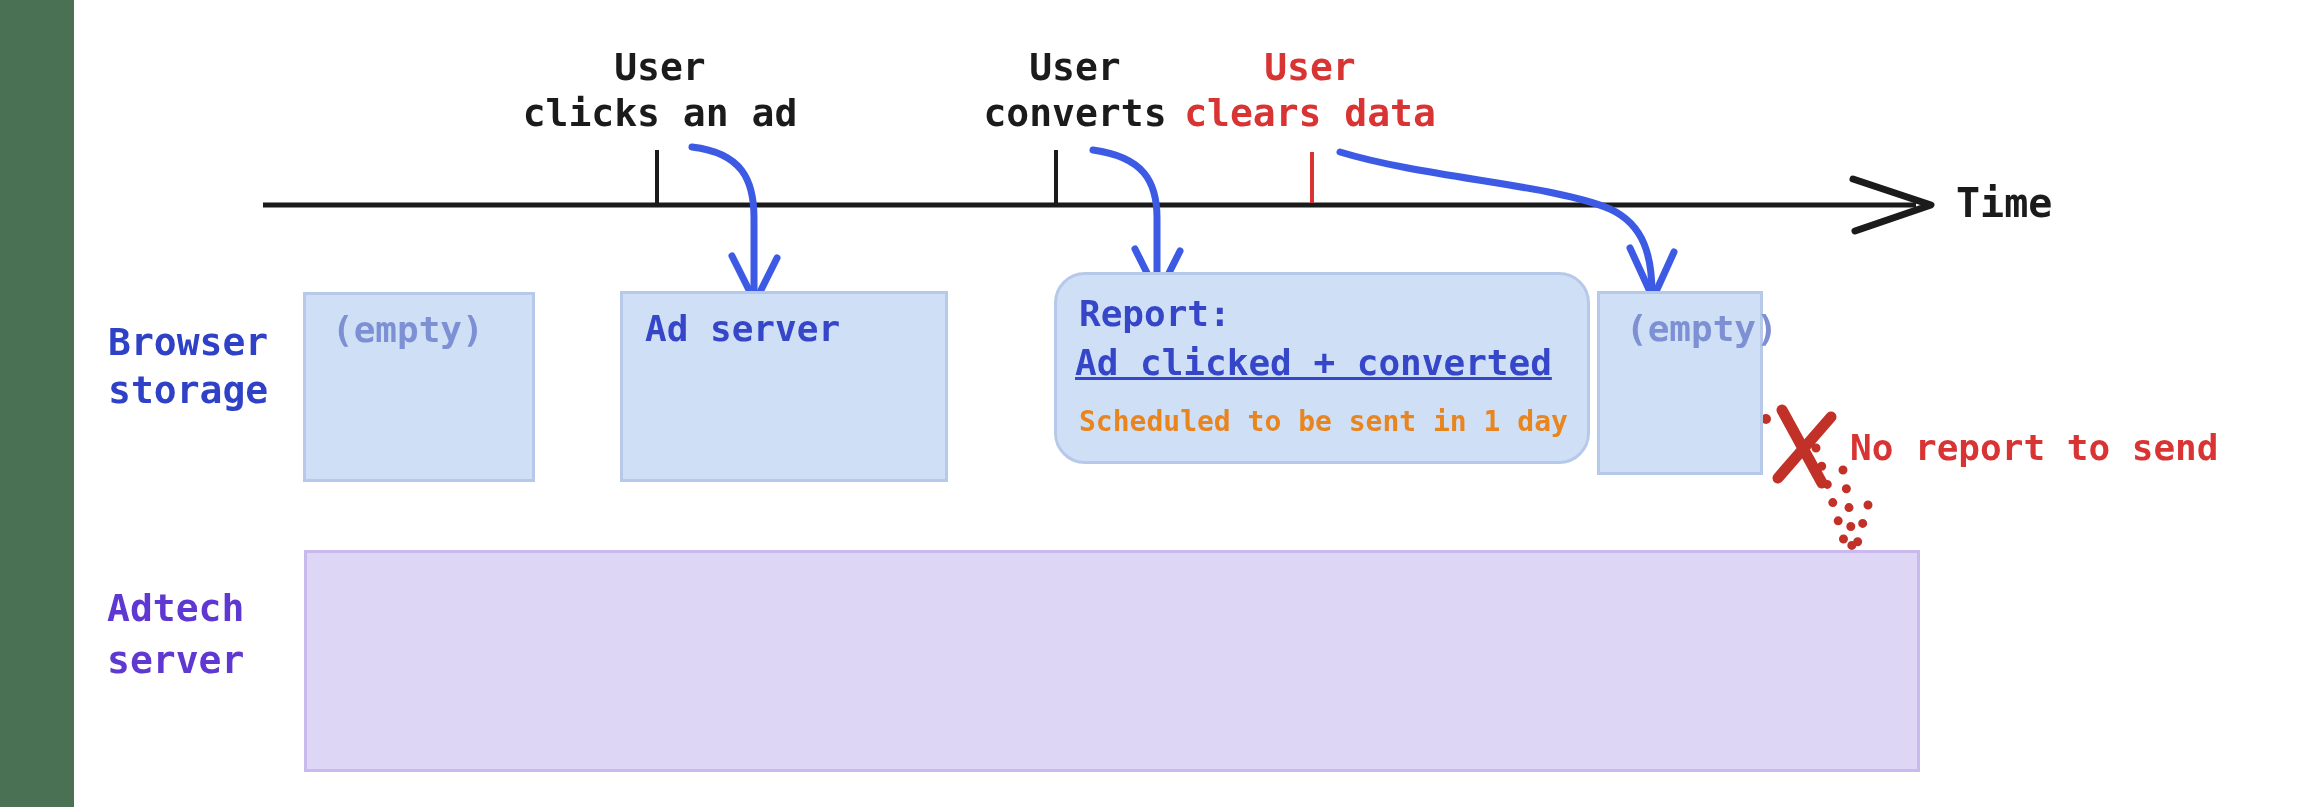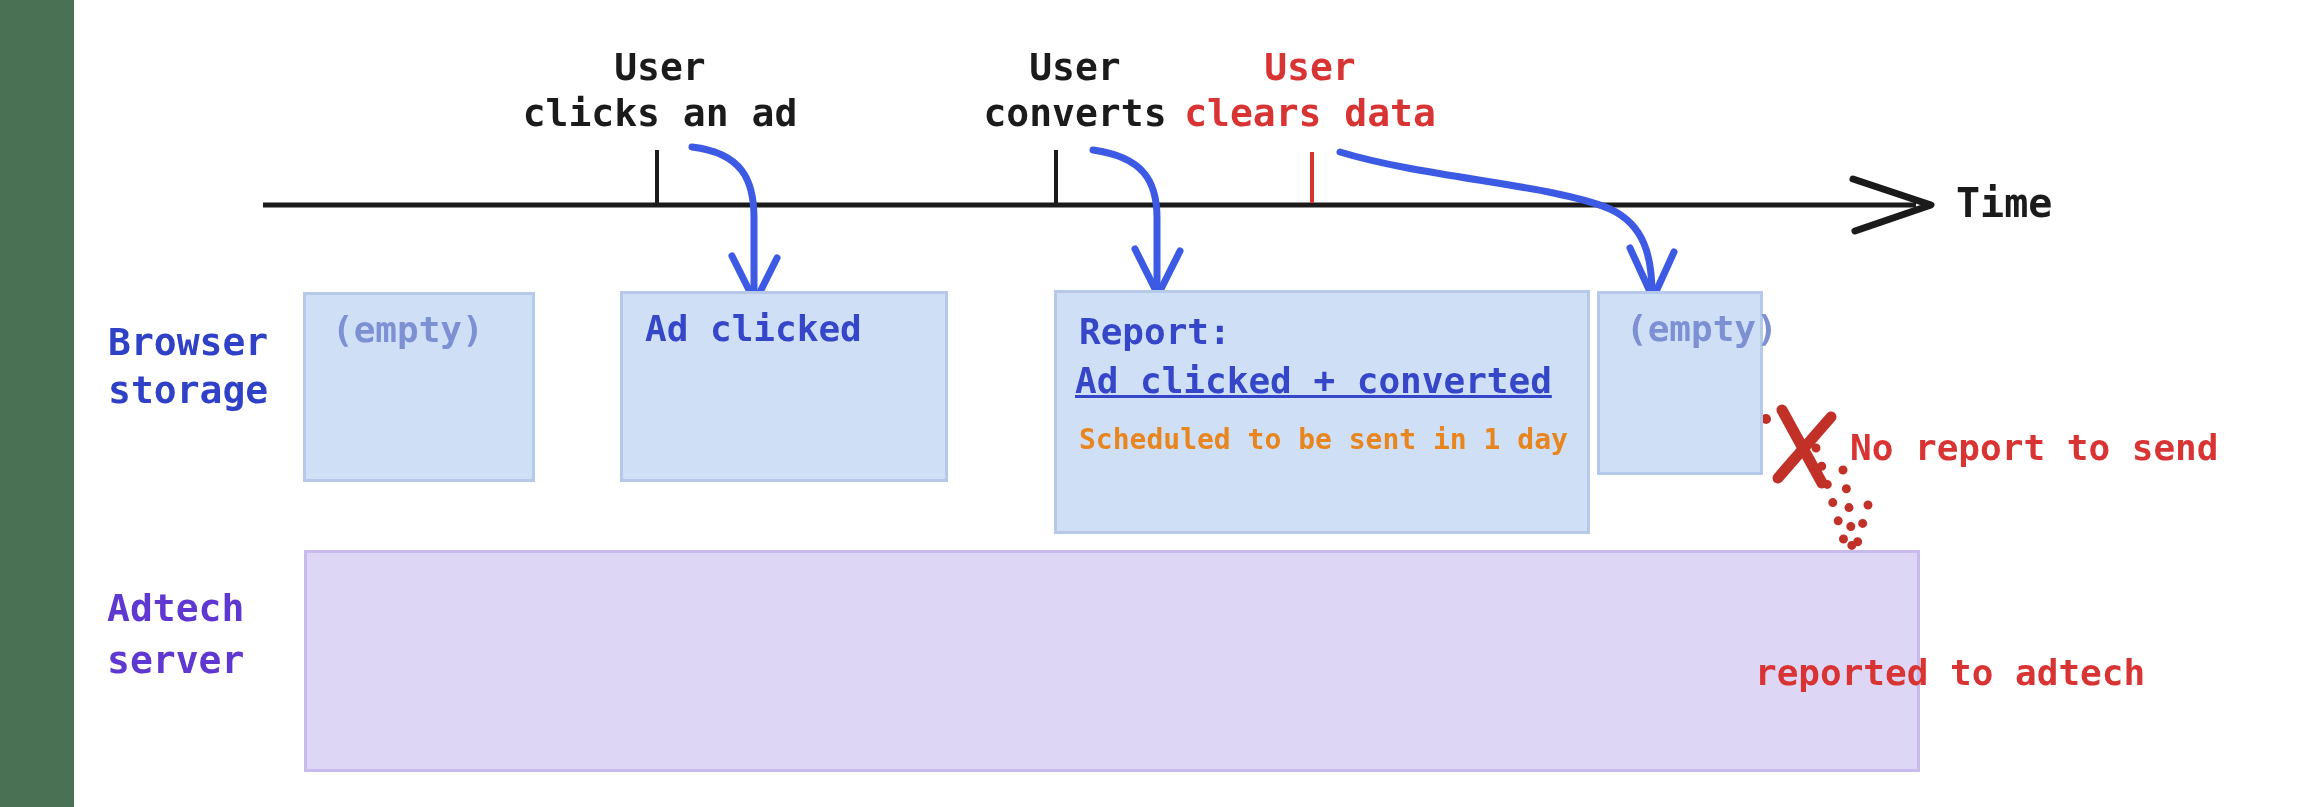--- a/index.html
+++ b/index.html
@@ -32,21 +32,21 @@
   .row-label.adtech{left:107px;top:582px;line-height:52px;color:var(--purple-label);}
 
   .sbox{position:absolute;background:var(--blue-box-fill);
         border:3px solid var(--blue-box-border);box-sizing:border-box;}
   .sbox .empty{color:var(--muted-blue);font-size:36px;font-weight:bold;
                padding:14px 0 0 26px;white-space:pre;}
   .sbox .strong{color:var(--blue-box-text);font-size:36px;font-weight:bold;
                 padding:14px 0 0 22px;white-space:pre;}
   .box1{left:303px;top:292px;width:232px;height:190px;}
   .box2{left:620px;top:291px;width:328px;height:191px;}
-  .box3{left:1054px;top:290px;width:536px;height:244px;}
+  .box3{left:1054px;top:272px;width:536px;height:192px;border-radius:31px;}
   .box4{left:1597px;top:291px;width:166px;height:184px;}
   .box3 .title{color:var(--blue-box-text);font-size:36px;font-weight:bold;
                margin:18px 0 0 22px;white-space:pre;}
   .box3 .detail{color:var(--blue-box-text);font-size:36px;font-weight:bold;
                 margin:8px 0 0 18px;white-space:pre;text-decoration:underline;}
   .box3 .note{color:var(--orange);font-size:28px;font-weight:bold;
               margin:22px 0 0 22px;white-space:pre;}
 
   .adbox{position:absolute;left:304px;top:550px;width:1616px;height:222px;
          background:var(--purple-box-fill);border:3px solid var(--purple-box-border);
@@ -107,29 +107,29 @@
 
   <div class="txt time-label">Time</div>
 
   <div class="txt row-label browser"><span>Browser</span><br><span>storage</span></div>
   <div class="txt row-label adtech"><span>Adtech</span><br><span>server</span></div>
 
   <div class="sbox box1">
     <div class="empty">(empty)</div>
   </div>
   <div class="sbox box2">
-    <div class="strong">Ad clicked</div>
+    <div class="strong">Ad server</div>
   </div>
   <div class="sbox box3">
     <div class="title">Report:</div>
     <div class="detail">Ad clicked + converted</div>
     <div class="note">Scheduled to be sent in 1 day</div>
   </div>
   <div class="sbox box4">
     <div class="empty">(empty)</div>
   </div>
 
   <div class="adbox"></div>
 
   <div class="ann no-report">No report to send</div>
-  <div class="ann no-conversion"><br><span>reported to adtech</span></div>
+  <div class="ann no-conversion"><br></div>
 
 </div>
 
 </body></html>

